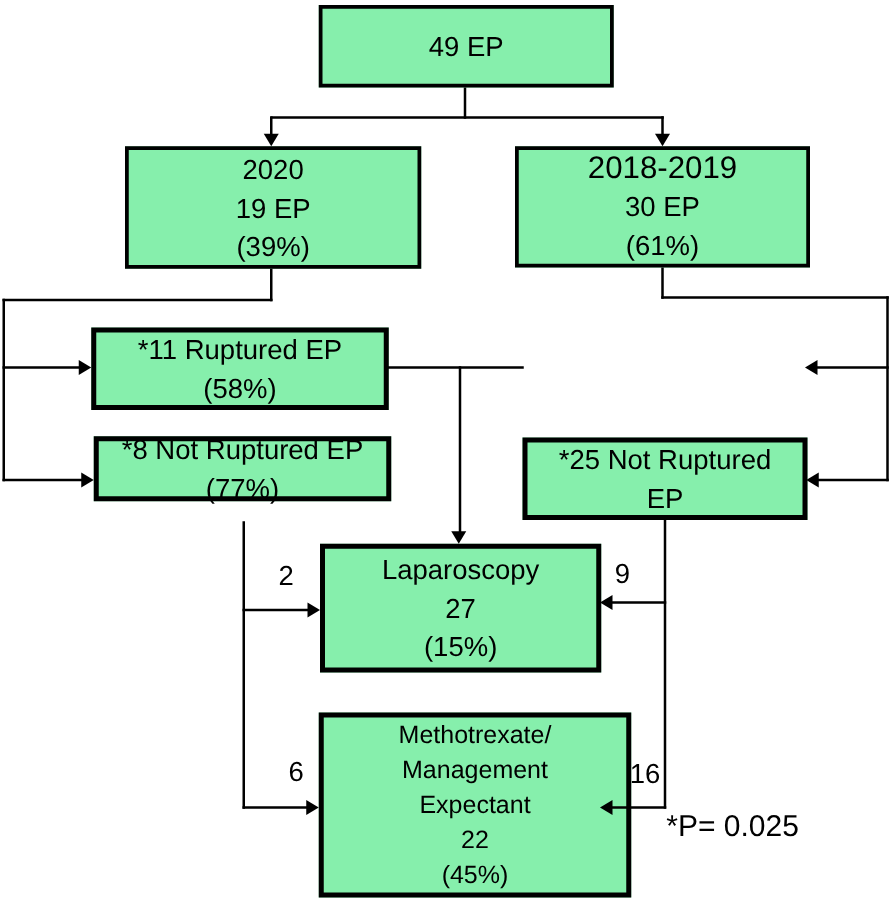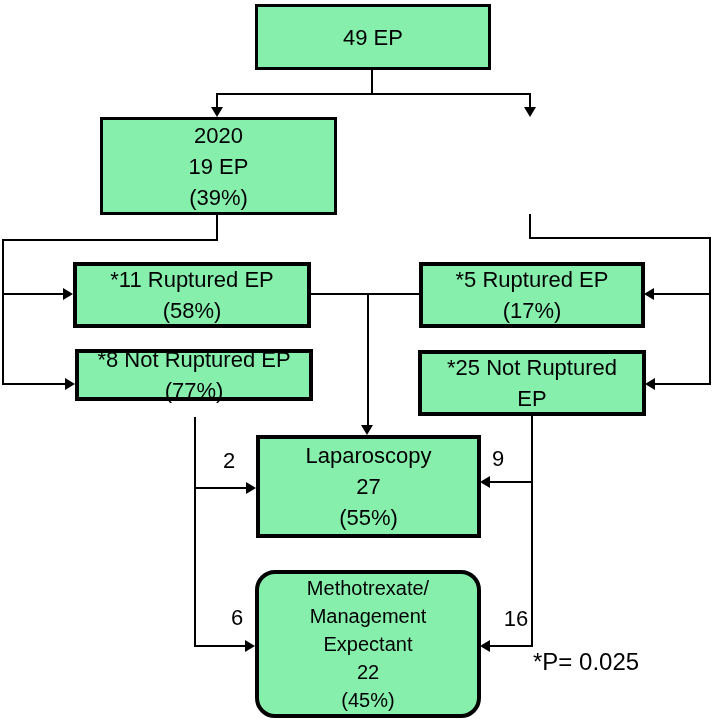--- a/index.html
+++ b/index.html
@@ -28,21 +28,21 @@
 
   .n-total { left: 255px; top: 4px;   width: 236px; height: 66px; }
   .n-2020  { left: 100px; top: 117px; width: 237px; height: 98px; text-align: right; }
   .n-2018  { left: 412px; top: 117px; width: 236px; height: 97px; }
   .n-2018 .ln-big { font-size: 25px; }
   .n-r11   { left: 73px;  top: 262px; width: 238px; height: 66px; }
   .n-r5    { left: 419px; top: 262px; width: 226px; height: 66px; }
   .n-nr8   { left: 75px;  top: 349px; width: 238px; height: 52px; align-items: center; }
   .n-nr25  { left: 418px; top: 350px; width: 228px; height: 66px; }
   .n-lap   { left: 256px; top: 435px; width: 225px; height: 103px; }
-  .n-mtx   { left: 255px; top: 570px; width: 226px; height: 148px; border-radius: 20px; }
+  .n-mtx   { left: 255px; top: 570px; width: 250px; height: 148px; }
   .n-mtx .ln { font-size: 20px; line-height: 28px; }
 
   .hl, .vl { position: absolute; background: #000000; }
   .hl { height: 2px; }
   .vl { width: 2px; }
 
   .ar { position: absolute; width: 0; height: 0; }
   .ar-down  { border-left: 6px solid transparent; border-right: 6px solid transparent; border-top: 10px solid #000000; }
   .ar-right { border-top: 6px solid transparent; border-bottom: 6px solid transparent; border-left: 10px solid #000000; }
   .ar-left  { border-top: 6px solid transparent; border-bottom: 6px solid transparent; border-right: 10px solid #000000; }
@@ -58,45 +58,46 @@
   <div class="node n-total">
     <div class="ln">49 EP</div>
   </div>
 
   <div class="node n-2020">
     <div class="ln">2020</div>
     <div class="ln">19 EP</div>
     <div class="ln">(39%)</div>
   </div>
 
+  <div class="node n-2018">
+    <div class="ln ln-big">2018-2019</div>
+    <div class="ln">30 EP</div>
+    <div class="ln">(61%)</div>
+  </div>
 
   <div class="node n-r11 thick">
     <div class="ln">*11 Ruptured EP</div>
     <div class="ln">(58%)</div>
   </div>
 
-  <div class="node n-r5 thick">
-    <div class="ln">*5 Ruptured EP</div>
-    <div class="ln">(17%)</div>
-  </div>
 
   <div class="node n-nr8 thick">
     <div class="ln">*8 Not Ruptured EP</div>
     <div class="ln">(77%)</div>
   </div>
 
   <div class="node n-nr25 thick">
     <div class="ln">*25 Not Ruptured</div>
     <div class="ln">EP</div>
   </div>
 
   <div class="node n-lap thick">
     <div class="ln">Laparoscopy</div>
     <div class="ln">27</div>
-    <div class="ln">(55%)</div>
+    <div class="ln">(15%)</div>
   </div>
 
   <div class="node n-mtx thick">
     <div class="ln">Methotrexate/</div>
     <div class="ln">Management</div>
     <div class="ln">Expectant</div>
     <div class="ln">22</div>
     <div class="ln">(45%)</div>
   </div>
 

